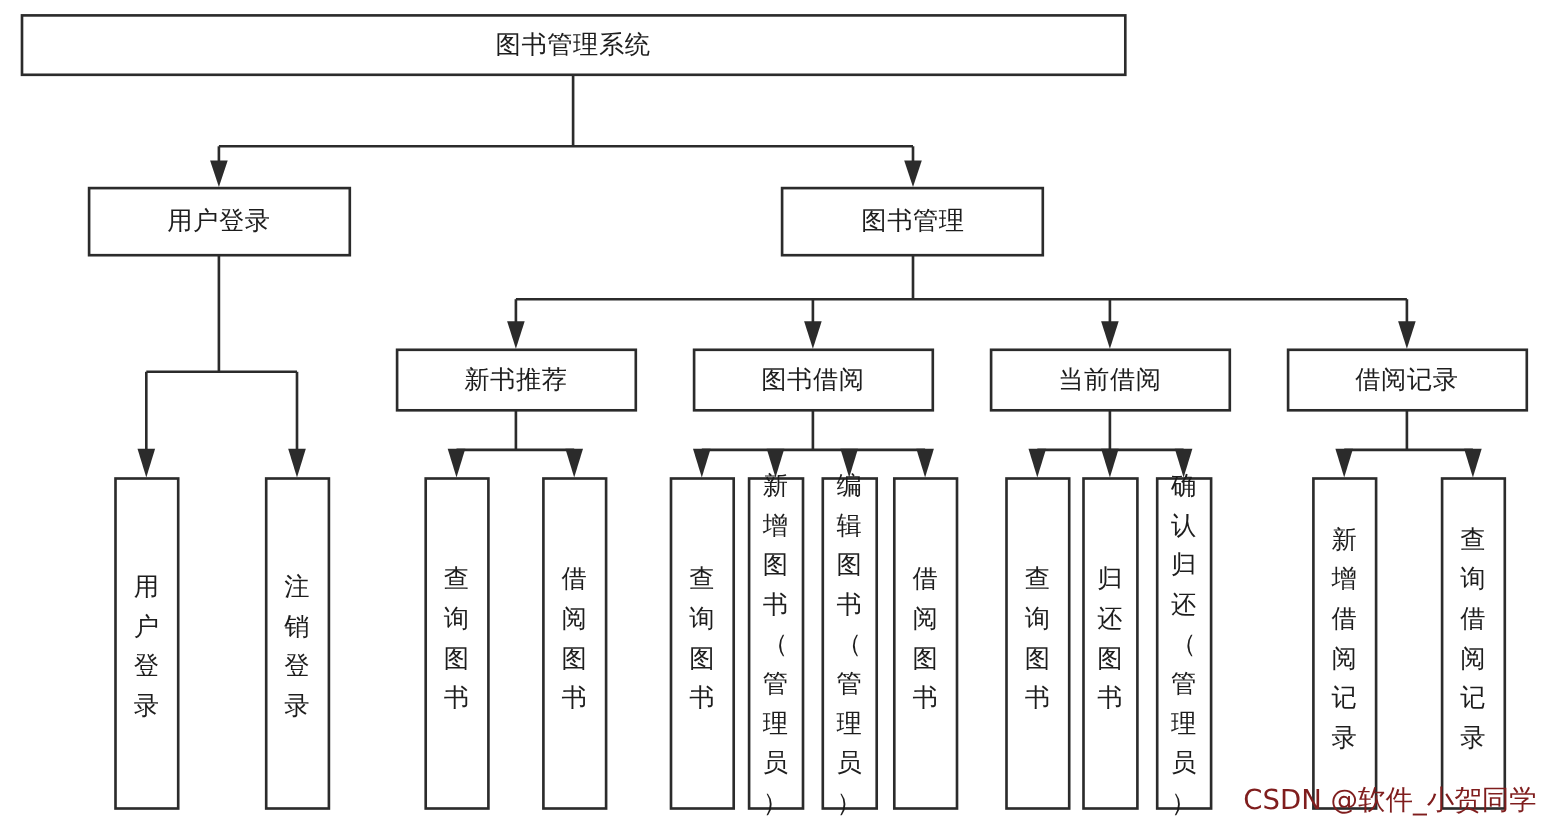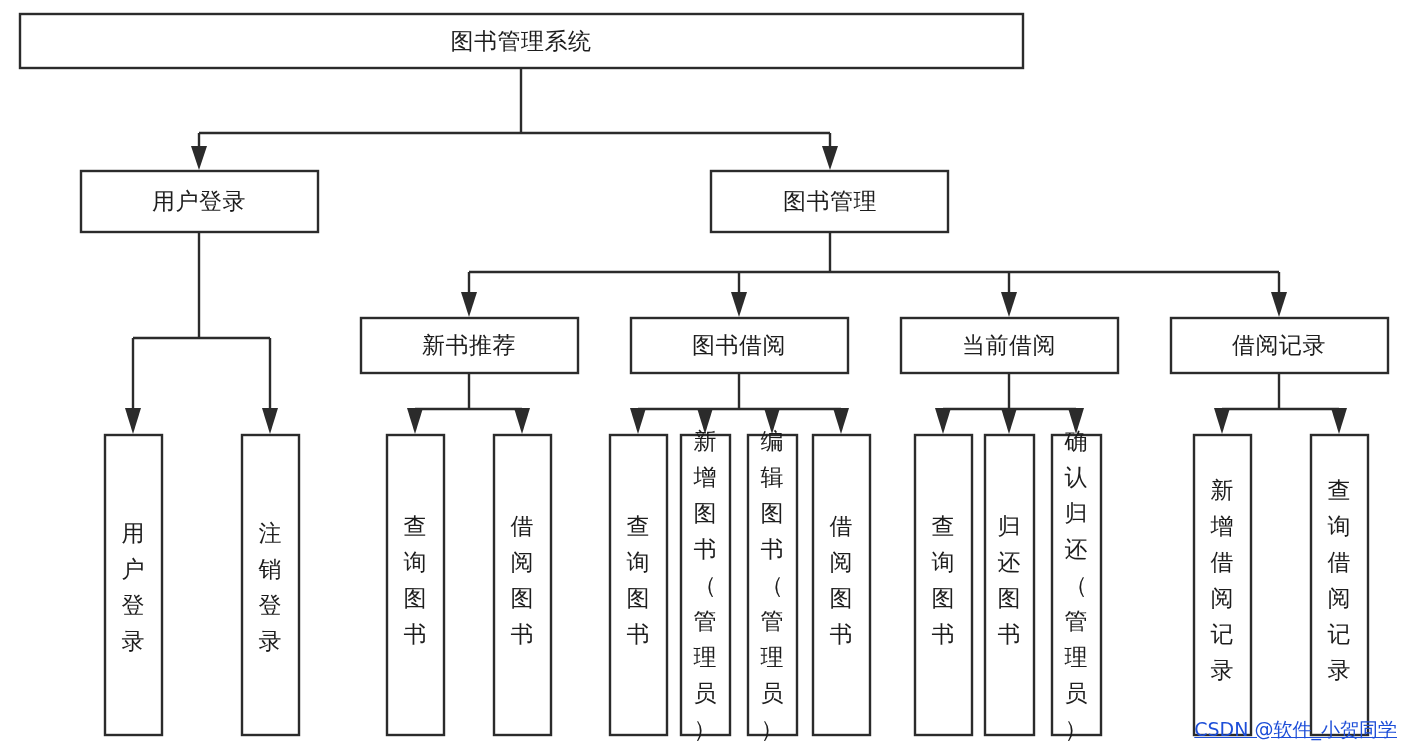--- a/index.html
+++ b/index.html
@@ -55,25 +55,24 @@
     font-size: 23px;
     fill: #1d1d1d;
     text-anchor: middle;
     letter-spacing: 0px;
   }
   .watermark {
     position: absolute;
     right: 8px;
     bottom: 4px;
     font-family: "DejaVu Sans", "Liberation Sans", sans-serif;
-    font-size: 19px;
-    color: #1d4ed8;
+    font-size: 25px;
+    color: #7f1d1d;
     white-space: nowrap;
     user-select: none;
-    text-decoration: underline;
   }
 </style>
 </head>
 <body>
 
 <div id="diagram-root">
 
   <svg id="flow-svg" viewBox="0 0 1405 747" xmlns="http://www.w3.org/2000/svg">
 
     <g>

